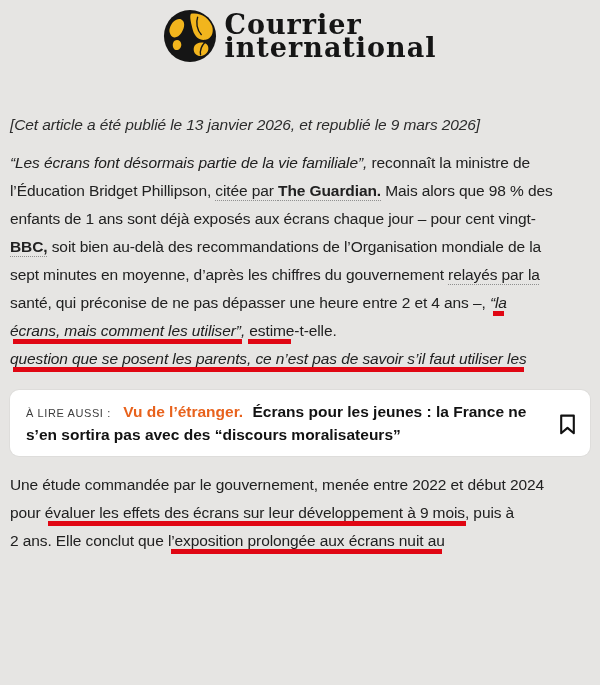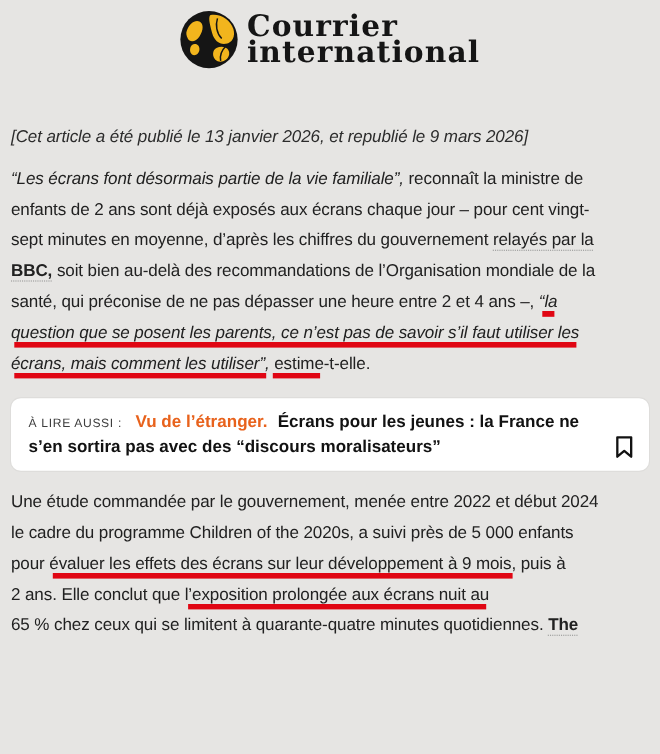--- a/index.html
+++ b/index.html
@@ -37,21 +37,21 @@
   .tline .lk,.tline .lkb{
     text-decoration:underline;text-decoration-style:dotted;
     text-decoration-color:var(--linkdot);text-decoration-thickness:1px;
     text-underline-offset:4px;color:var(--ink);cursor:pointer;
   }
   .tline .lkb{font-weight:700;}
   .tline .red{box-shadow:0 8px 0 -3px var(--red);}
   
   .card{
     margin-top:17px;background:var(--card);border-radius:9px;
-    padding:11px 14px 11px 16px;display:flex;align-items:flex-end;gap:10px;
+    padding:11px 14px 11px 16px;display:flex;align-items:center;gap:10px;
     box-shadow:0 0 0 1px rgba(0,0,0,0.03);
   }
   .card-text{flex:1 1 auto;font-size:15.5px;line-height:21px;}
   .card-label{
     font-size:11px;letter-spacing:0.6px;color:#3d3d3d;margin-right:8px;
     font-weight:400;
   }
   .card-kicker{color:var(--orange);font-weight:700;margin-right:5px;}
   .card-title{font-weight:700;color:#121212;}
   .bookmark{flex:0 0 auto;margin-top:3px;cursor:pointer;}
@@ -73,41 +73,40 @@
     <div class="wordmark">
       <div>Courrier</div>
       <div>international</div>
     </div>
   </header>
 
   <p class="note">[Cet article a été publié le 13 janvier 2026, et republié le 9 mars 2026]</p>
 
   <div class="para">
       <div class="tline"><span class="i">“Les écrans font désormais partie de la vie familiale”,</span><span> reconnaît la ministre de</span></div>
-      <div class="tline"><span>enfants de 2 ans sont déjà exposés aux écrans chaque jour – pour cent vingt-</span></div>
+      <div class="tline"><span>l’Éducation Bridget Phillipson, </span><span class="lk">citée par </span><span class="lkb">The Guardian.</span><span> Mais alors que 98 % des</span></div>
+      <div class="tline"><span>enfants de 1 ans sont déjà exposés aux écrans chaque jour – pour cent vingt-</span></div>
+      <div class="tline"><span class="lkb">BBC,</span><span> soit bien au-delà des recommandations de l’Organisation mondiale de la</span></div>
       <div class="tline"><span>sept minutes en moyenne, d’après les chiffres du gouvernement </span><span class="lk">relayés par la</span></div>
-      <div class="tline"><span class="lkb">BBC,</span><span> soit bien au-delà des recommandations de l’Organisation mondiale de la</span></div>
       <div class="tline"><span>santé, qui préconise de ne pas dépasser une heure entre 2 et 4 ans –, </span><span class="i red">“la</span></div>
+      <div class="tline"><span class="i red">écrans, mais comment les utiliser”,</span><span class="red"> estime</span><span>-t-elle.</span></div>
       <div class="tline"><span class="i red">question que se posent les parents, ce n’est pas de savoir s’il faut utiliser les</span></div>
-      <div class="tline"><span class="i red">écrans, mais comment les utiliser”,</span><span class="red"> estime</span><span>-t-elle.</span></div>
     </div>
 
   <div class="card">
     <p class="card-text">
       <span class="card-label">À LIRE AUSSI :</span>
       <span class="card-kicker">Vu de l’étranger.</span>
       <span class="card-title">Écrans pour les jeunes : la France ne s’en sortira pas avec des “discours moralisateurs”</span>
     </p>
     <svg class="bookmark" width="17" height="21" viewBox="0 0 17 21" aria-hidden="true">
       <path d="M2.2,1.6 h12.6 v17.6 l-6.3,-5.3 l-6.3,5.3 Z" fill="none" stroke="#121212" stroke-width="2.1" stroke-linejoin="round"></path>
     </svg>
   </div>
 
   <div class="para second">
       <div class="tline"><span>Une étude commandée par le gouvernement, menée entre 2022 et début 2024</span></div>
-      <div class="tline"><span>le cadre du programme Children of the 2020s, a suivi près de 5 000 enfants</span></div>
       <div class="tline"><span>pour </span><span class="red">évaluer les effets des écrans sur leur développement à 9 mois,</span><span> puis à</span></div>
       <div class="tline"><span>2 ans. Elle conclut que </span><span class="red">l’exposition prolongée aux écrans nuit au</span></div>
-      <div class="tline"><span>65 % chez ceux qui se limitent à quarante-quatre minutes quotidiennes. </span><span class="lkb">The</span></div>
       <div class="tline"></div>
     </div>
 
 </div>
 
 </body></html>

